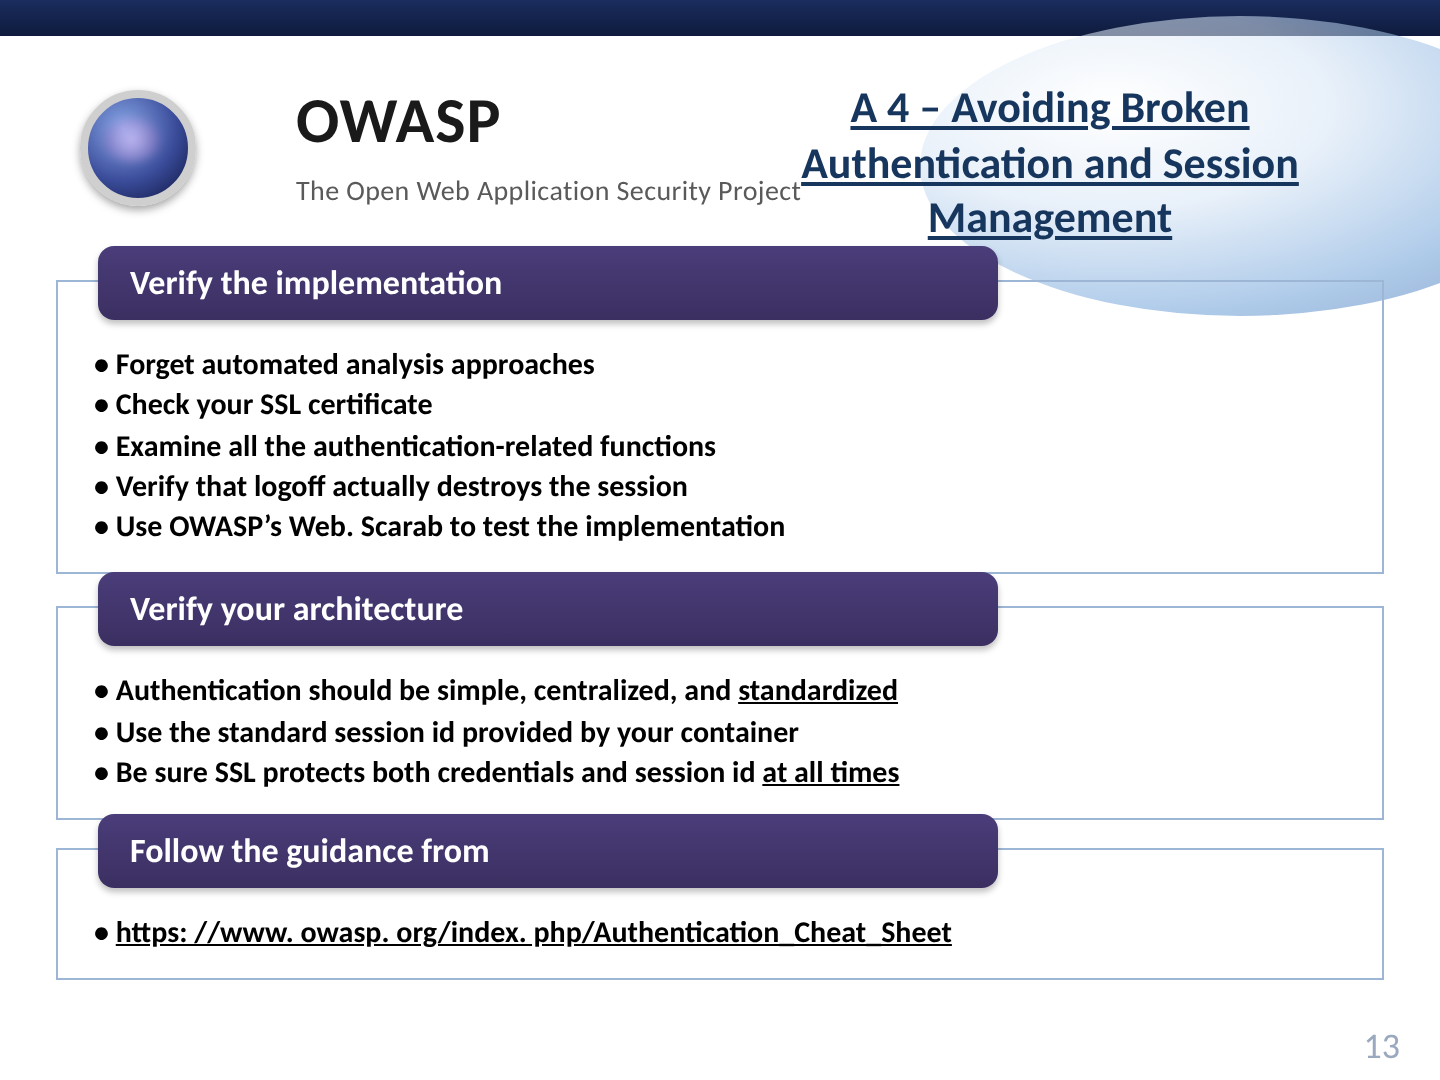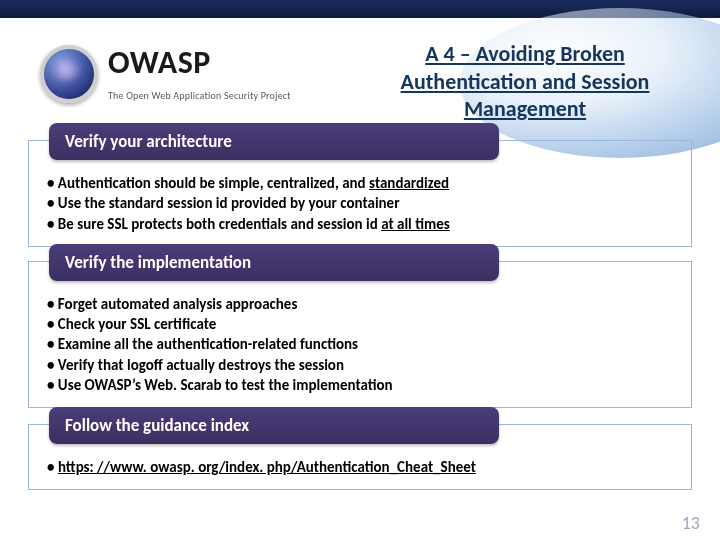--- a/index.html
+++ b/index.html
@@ -35,20 +35,21 @@
     border-radius: 50%;
     background: radial-gradient(ellipse at 30% 30%, #ffffff 0%, #d5e4f5 35%, #6da0d8 70%, #2f5e9e 100%);
     opacity: 0.55;
     z-index: 0;
   }
 
   .logo {
     display: flex;
     align-items: center;
     z-index: 1;
+    gap: 40px;
   }
   .globe {
     width: 58px; height: 58px;
     border-radius: 50%;
     background: radial-gradient(circle at 35% 30%, #8aa9e8 0%, #3b4d9b 55%, #0d1340 100%);
     border: 4px solid #cfcfcf;
     box-shadow: 0 2px 4px rgba(0,0,0,0.35);
     margin-right: 10px;
     position: relative;
   }
@@ -60,21 +61,21 @@
     filter: blur(2px);
   }
   .brand-text { line-height: 1; }
   .brand {
     font-size: 32px;
     font-weight: 700;
     letter-spacing: 0.5px;
     color: #1a1a1a;
   }
   .tagline {
-    font-size: 10px;
+    font-size: 14px;
     color: #5a5a5a;
     letter-spacing: 0.2px;
     margin-top: 12px;
   }
 
   .title {
     position: absolute;
     right: 30px;
     top: 22px;
     width: 330px;
@@ -147,42 +148,42 @@
     <div class="brand-text">
       <div class="brand">OWASP</div>
       <div class="tagline">The Open Web Application Security Project</div>
     </div>
   </div>
   <div class="title">A 4 – Avoiding Broken Authentication and Session Management</div>
 </div>
 
 <div class="content">
 
-  <div class="section compact">
-    <div class="pill">Verify your architecture</div>
-    <div class="bullets">
-      <div class="row"><span>• Authentication should be simple, centralized, and </span><span class="u">standardized</span><span></span></div>
-      <div class="row"><span>• Use the standard session id provided by your container</span></div>
-      <div class="row"><span>• Be sure SSL protects both credentials and session id </span><span class="u">at all times</span></div>
-    </div>
-  </div>
-
   <div class="section">
     <div class="pill">Verify the implementation</div>
     <div class="bullets">
       <div class="row"><span>• Forget automated analysis approaches</span></div>
       <div class="row"><span>• Check your SSL certificate</span></div>
       <div class="row"><span>• Examine all the authentication-related functions</span></div>
       <div class="row"><span>• Verify that logoff actually destroys the session</span></div>
       <div class="row"><span>• Use OWASP’s Web. Scarab to test the implementation</span></div>
     </div>
   </div>
 
+  <div class="section compact">
+    <div class="pill">Verify your architecture</div>
+    <div class="bullets">
+      <div class="row"><span>• Authentication should be simple, centralized, and </span><span class="u">standardized</span><span></span></div>
+      <div class="row"><span>• Use the standard session id provided by your container</span></div>
+      <div class="row"><span>• Be sure SSL protects both credentials and session id </span><span class="u">at all times</span></div>
+    </div>
+  </div>
+
   <div class="section">
-    <div class="pill">Follow the guidance index</div>
+    <div class="pill">Follow the guidance from</div>
     <div class="bullets">
       <div class="row"><span>• </span><span class="u link">https: //www. owasp. org/index. php/Authentication_Cheat_Sheet</span></div>
     </div>
   </div>
 
 </div>
 
 <div class="pagenum">13</div>
 
 </body></html>

